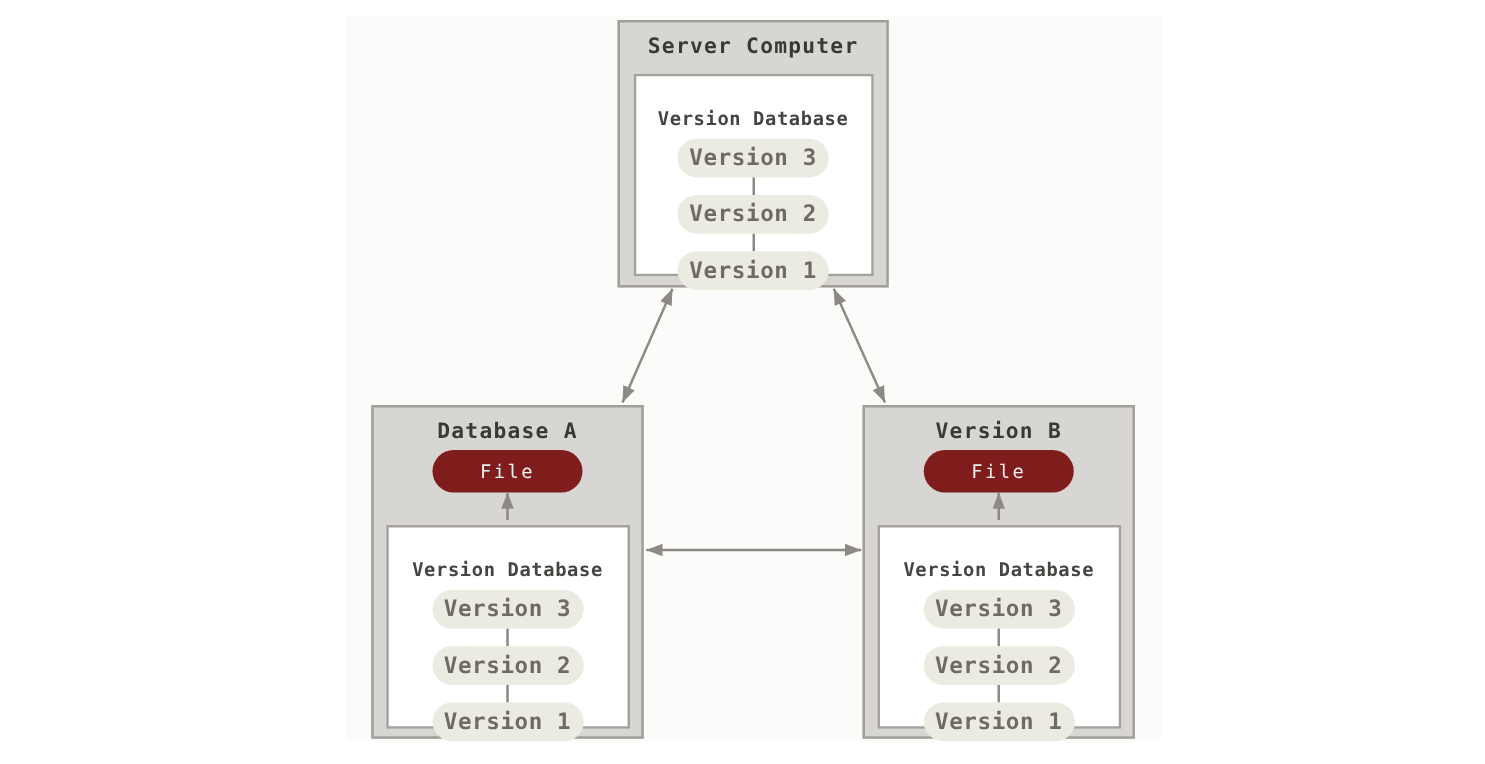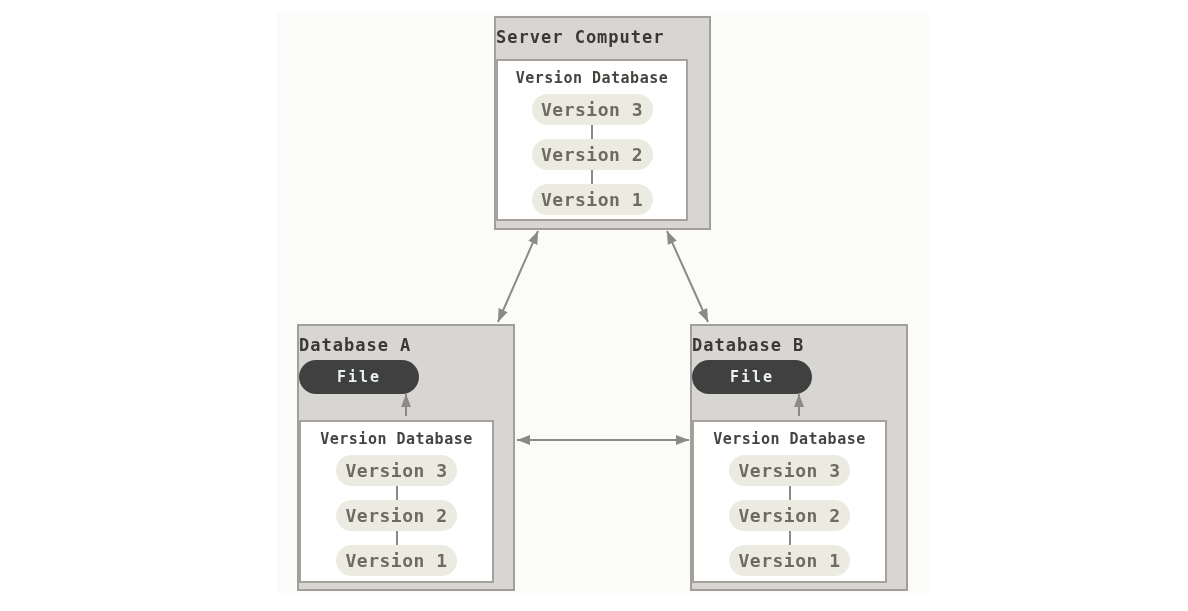--- a/index.html
+++ b/index.html
@@ -26,57 +26,57 @@
     pointer-events: none;
     z-index: 5;
   }
   .machine {
     position: absolute;
     box-sizing: border-box;
     background: #d7d6d3;
     border: 2px solid #a29f9a;
     display: flex;
     flex-direction: column;
-    align-items: flex-start;
+    align-items: center;
   }
   .machine.server { left: 217px; top: 4px;   width: 217px; height: 214px; }
   .machine.a      { left: 20px;  top: 312px; width: 218px; height: 267px; }
   .machine.b      { left: 413px; top: 312px; width: 218px; height: 267px; }
   .machine-title {
     margin-top: 8px;
     height: 22px;
     line-height: 22px;
     font-size: 17px;
     font-weight: bold;
     letter-spacing: 1px;
     color: #3b3936;
     white-space: nowrap;
   }
   .file-pill {
     margin-top: 4px;
     width: 120px;
     height: 34px;
     border-radius: 17px;
-    background: #404040;
+    background: #7f1d1d;
     color: #e9f2f1;
     font-size: 15px;
-    font-weight: bold;
+    font-weight: normal;
     letter-spacing: 2px;
     display: flex;
     align-items: center;
     justify-content: center;
   }
   .db-box {
     box-sizing: border-box;
     background: #ffffff;
     border: 2px solid #a5a29d;
     display: flex;
     flex-direction: column;
     align-items: center;
-    padding-top: 8px;
+    padding-top: 25px;
   }
   .server .db-box { margin-top: 11px; width: 192px; height: 162px; }
   .a .db-box, .b .db-box { margin-top: 26px; width: 195px; height: 163px; }
   .db-title {
     height: 18px;
     line-height: 18px;
     font-size: 15px;
     font-weight: bold;
     letter-spacing: 0.5px;
     color: #454441;
@@ -128,21 +128,21 @@
       <div class="db-title">Version Database</div>
       <div class="version-pill">Version 3</div>
       <div class="pill-connector"></div>
       <div class="version-pill">Version 2</div>
       <div class="pill-connector"></div>
       <div class="version-pill">Version 1</div>
     </div>
   </div>
 
   <div class="machine b">
-    <div class="machine-title">Database B</div>
+    <div class="machine-title">Version B</div>
     <div class="file-pill">File</div>
     <div class="db-box">
       <div class="db-title">Version Database</div>
       <div class="version-pill">Version 3</div>
       <div class="pill-connector"></div>
       <div class="version-pill">Version 2</div>
       <div class="pill-connector"></div>
       <div class="version-pill">Version 1</div>
     </div>
   </div>

